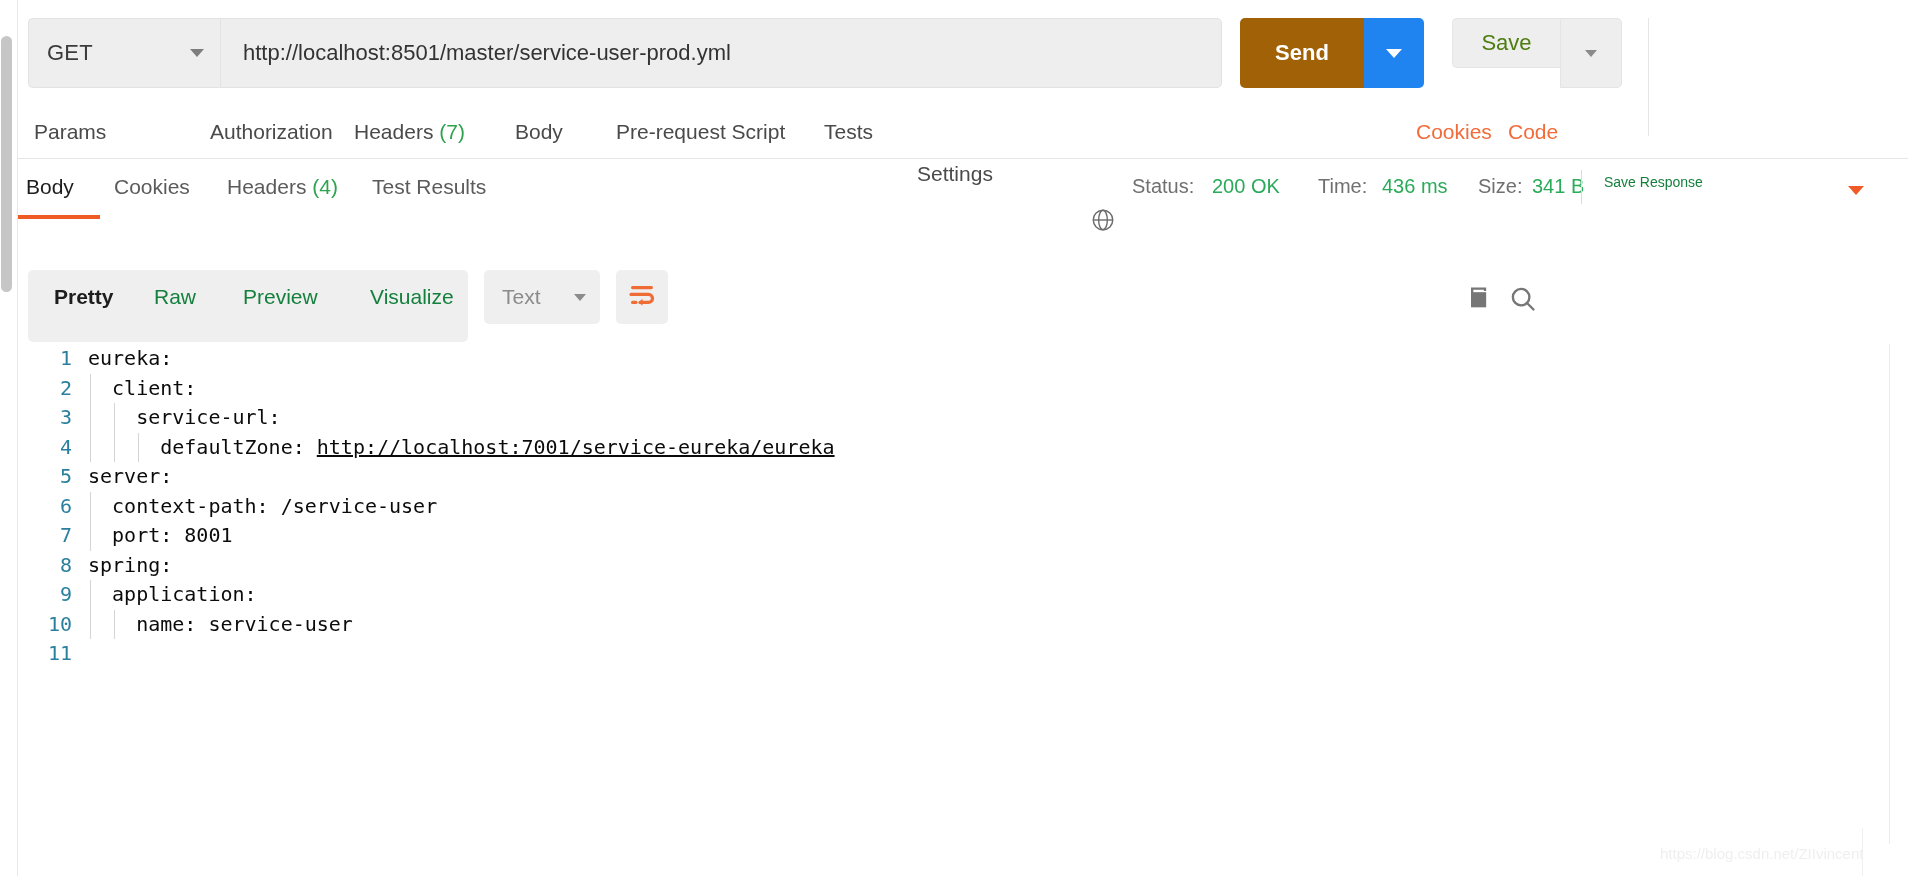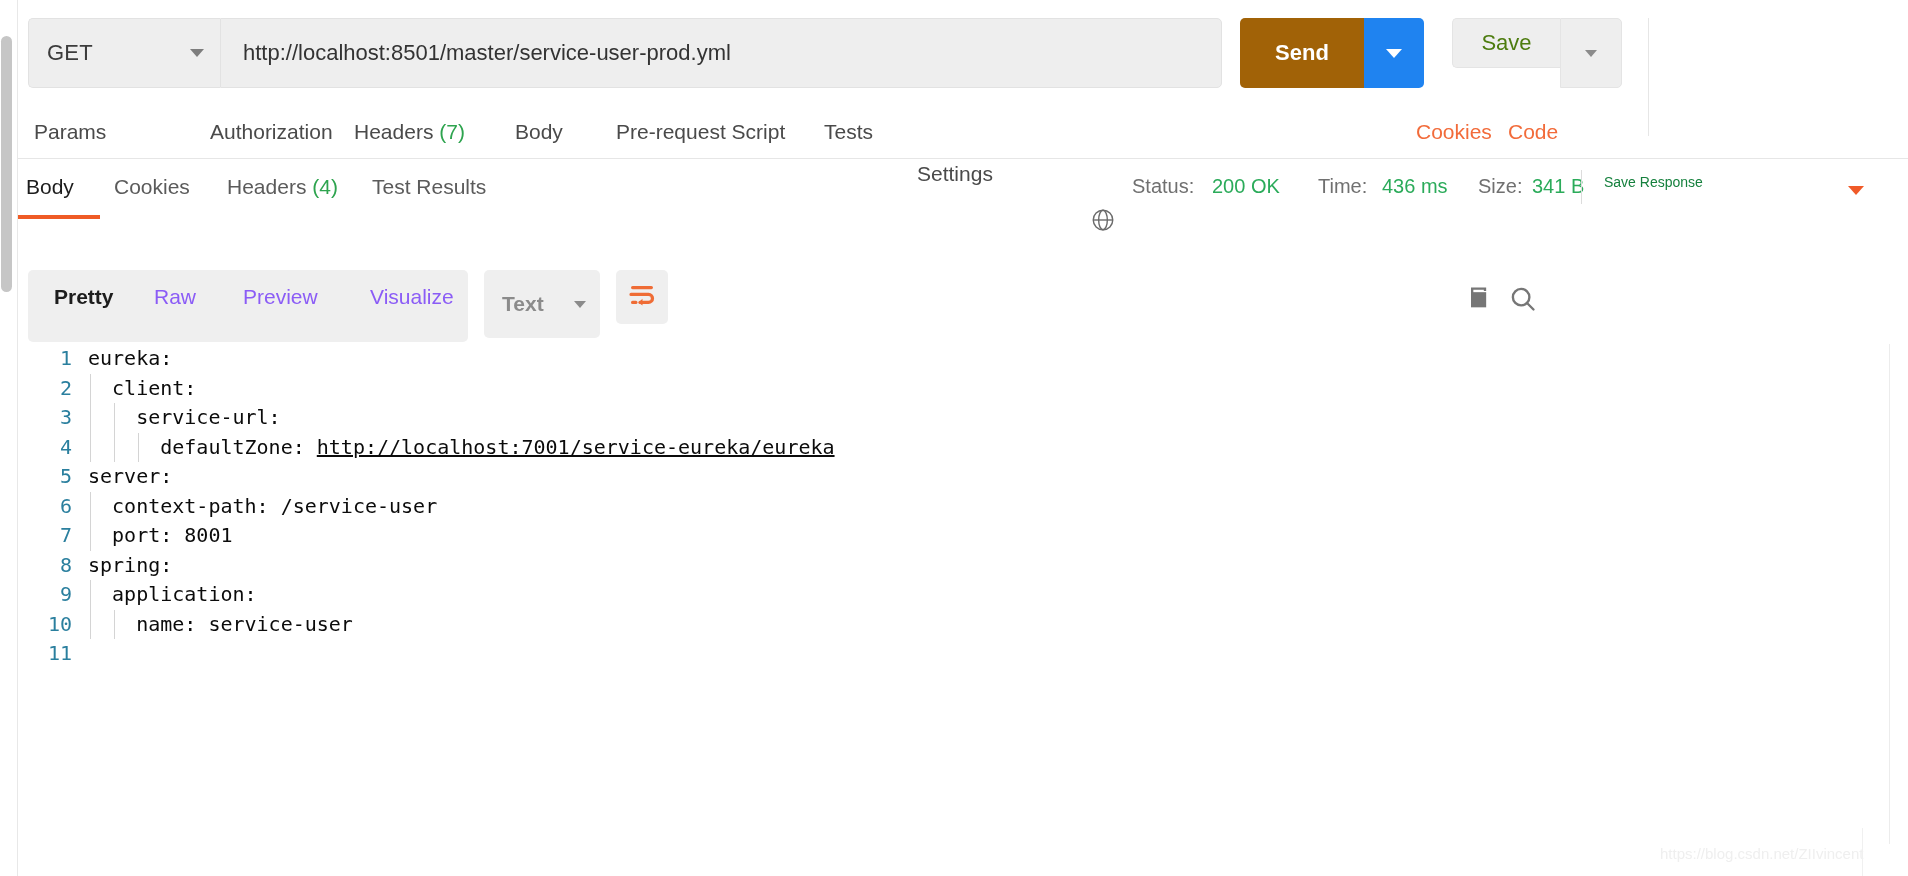--- a/index.html
+++ b/index.html
@@ -136,27 +136,27 @@
   
   .fmt-group {
     position: absolute; left: 28px; top: 270px; width: 440px; height: 72px;
     background: #efefef; border-radius: 5px;
   }
   .fmt-btn {
     position: absolute; top: 0; height: 54px; display: flex; align-items: center;
     font-size: 21px; cursor: pointer;
   }
   .fmt-btn.active { color: #1d1d1d; font-weight: bold; }
-  .fmt-btn.inactive { color: #8b5cf6; }
+  .fmt-btn.inactive { color: #15803d; }
 
   .text-select {
-    position: absolute; left: 484px; top: 270px; width: 116px; height: 68px;
+    position: absolute; left: 484px; top: 270px; width: 116px; height: 54px;
     background: #efefef; border-radius: 5px;
     display: flex; align-items: center; justify-content: space-between;
-    padding: 0 14px 0 18px; cursor: pointer; font-weight: bold;
+    padding: 0 14px 0 18px; cursor: pointer;
   }
   .text-select-label { font-size: 21px; color: #8b8b8b; }
   .caret-sm {
     width: 0; height: 0; border-left: 6px solid transparent;
     border-right: 6px solid transparent; border-top: 7px solid #8b8b8b;
   }
 
   .wrap-btn {
     position: absolute; left: 616px; top: 270px; width: 52px; height: 54px;
     background: #efefef; border-radius: 5px;

